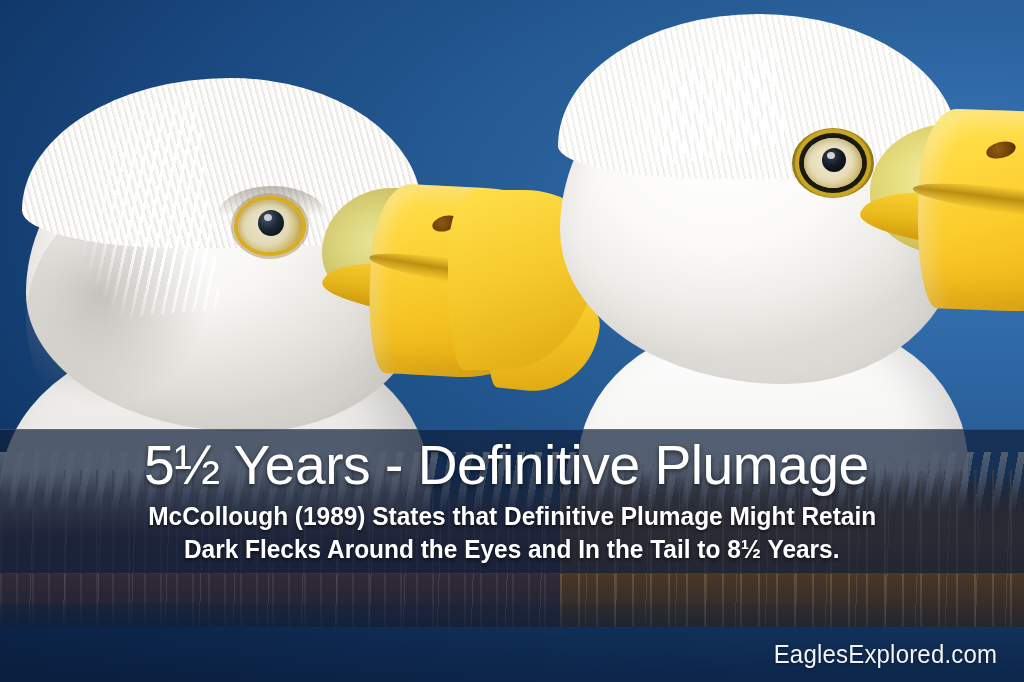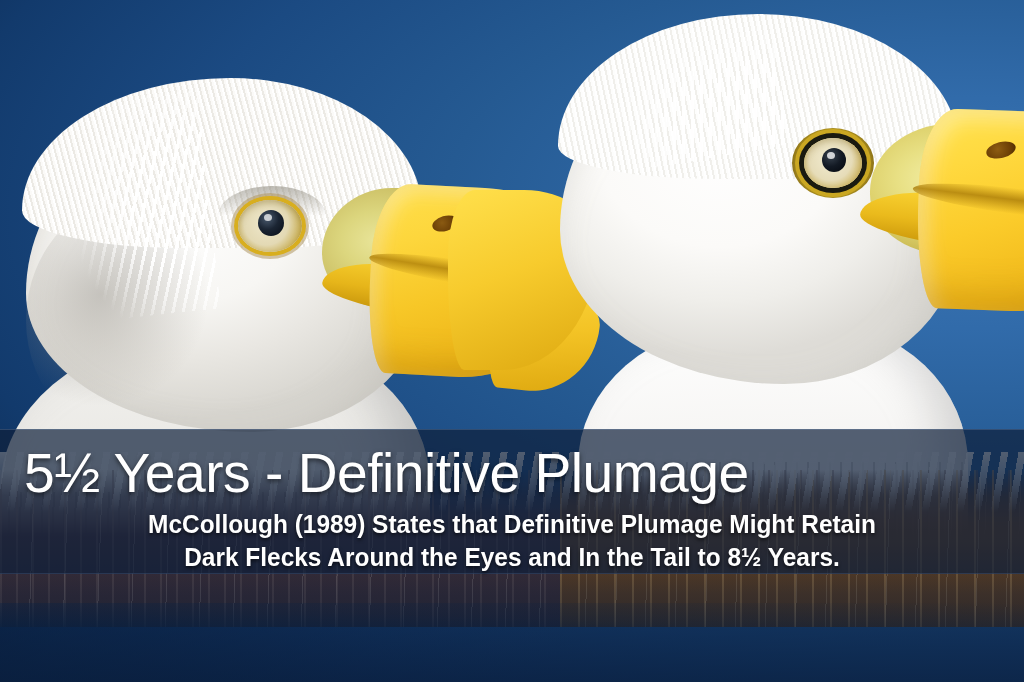--- a/index.html
+++ b/index.html
@@ -396,25 +396,26 @@
     position: absolute;
     left: 0; top: 429px;
     width: 1024px;
     height: 145px;
     background: rgba(14,32,58,0.70);
     box-shadow: inset 0 1px 0 rgba(120,150,190,0.30), inset 0 -1px 0 rgba(90,120,165,0.25);
   }
   .caption-inner {
     position: absolute;
     inset: 0;
-    padding: 12px 24px;
+    padding: 4px 24px;
     box-sizing: border-box;
     display: flex;
     flex-direction: column;
     justify-content: flex-start;
+    align-items: center;
   }
   .headline {
     margin: 0;
     padding-top: 1px;
     font-family: "Liberation Sans", sans-serif;
     font-weight: 400;
     font-size: 56px;
     line-height: 62px;
     letter-spacing: -0.5px;
     color: #ffffff;
@@ -519,14 +520,17 @@
   <div class="sky-bottom-shade"></div>
 
   <div class="caption-band">
     <div class="caption-inner">
       <h1 class="headline">5½ Years - Definitive Plumage</h1>
       <p class="subline line1">McCollough (1989) States that Definitive Plumage Might Retain</p>
       <p class="subline line2">Dark Flecks Around the Eyes and In the Tail to 8½ Years.</p>
     </div>
   </div>
 
+  <div class="footer">
+    <span class="site-credit">EaglesExplored.com</span>
+  </div>
 
 </div>
 
 </body></html>

